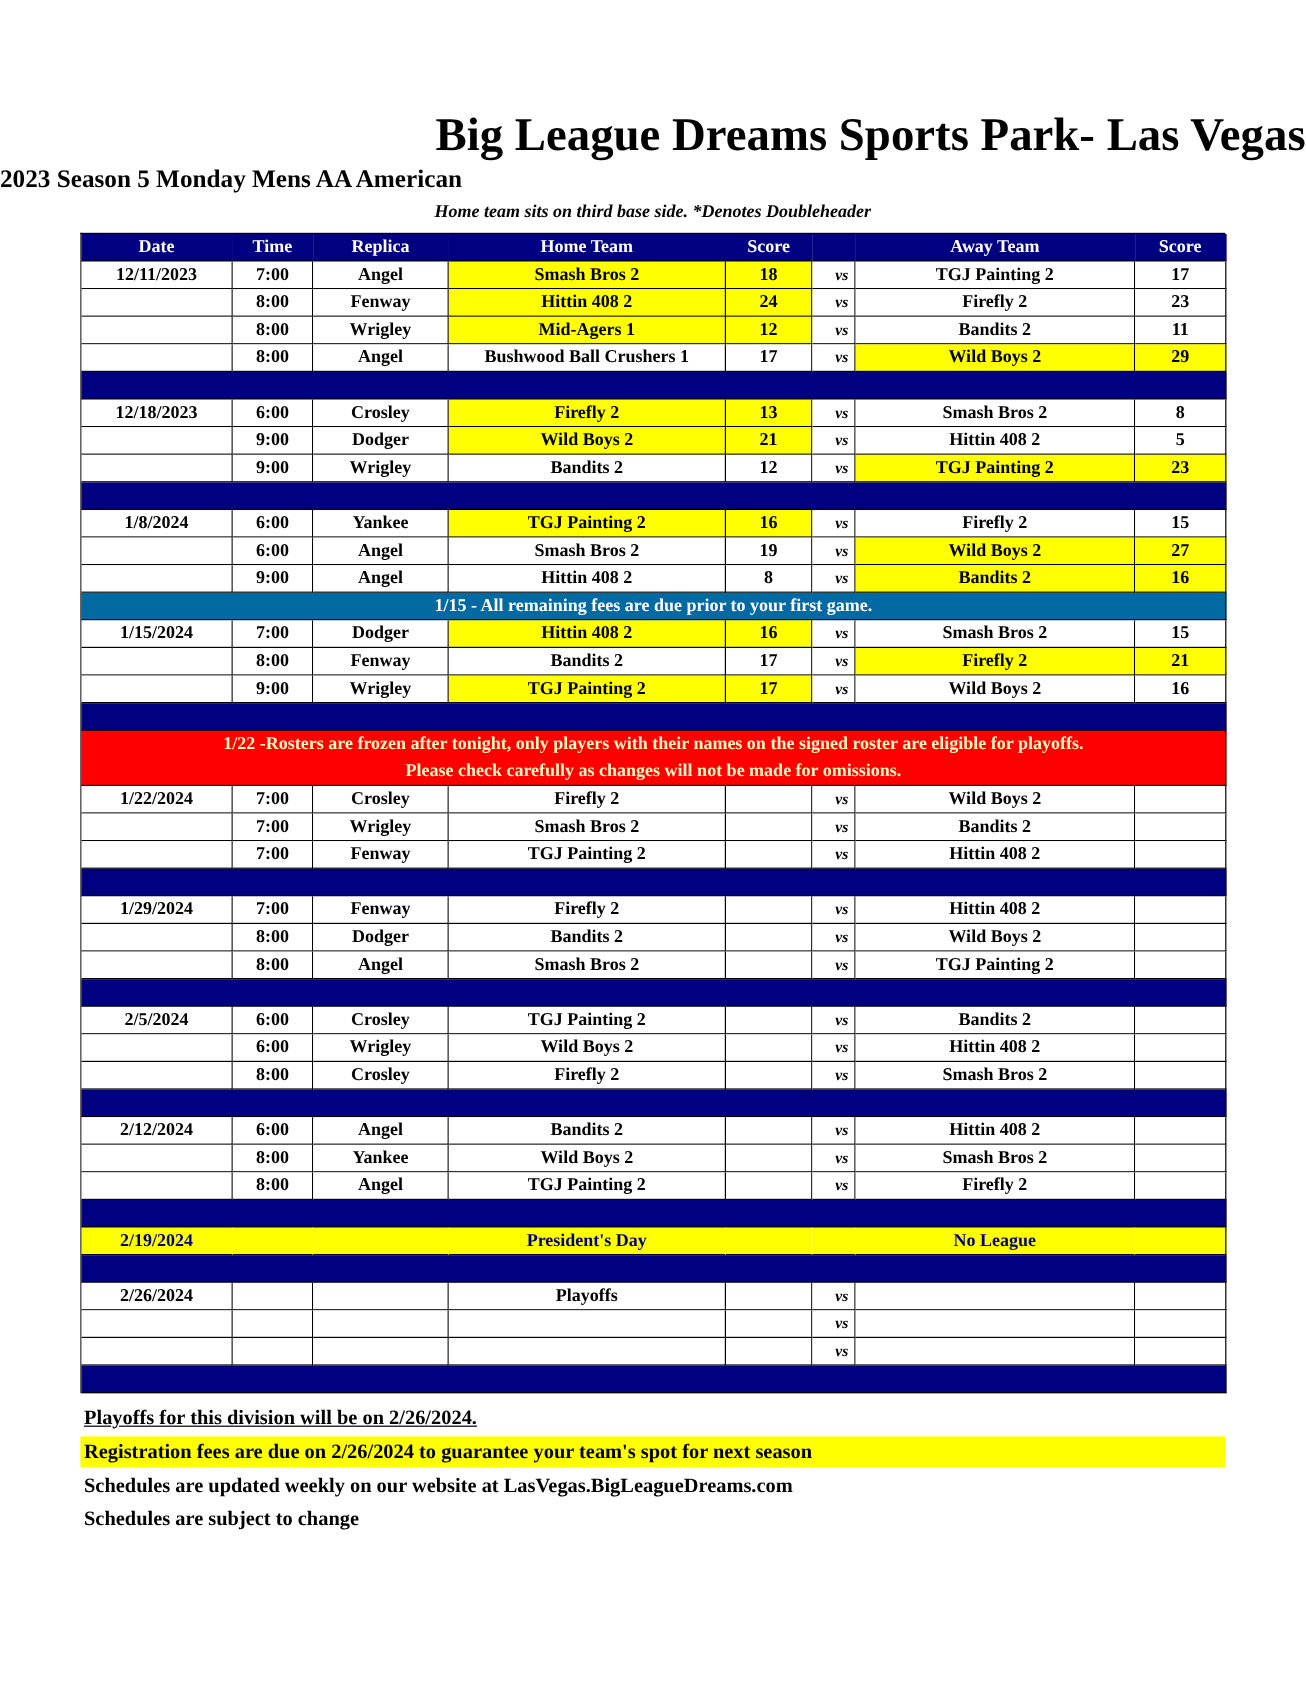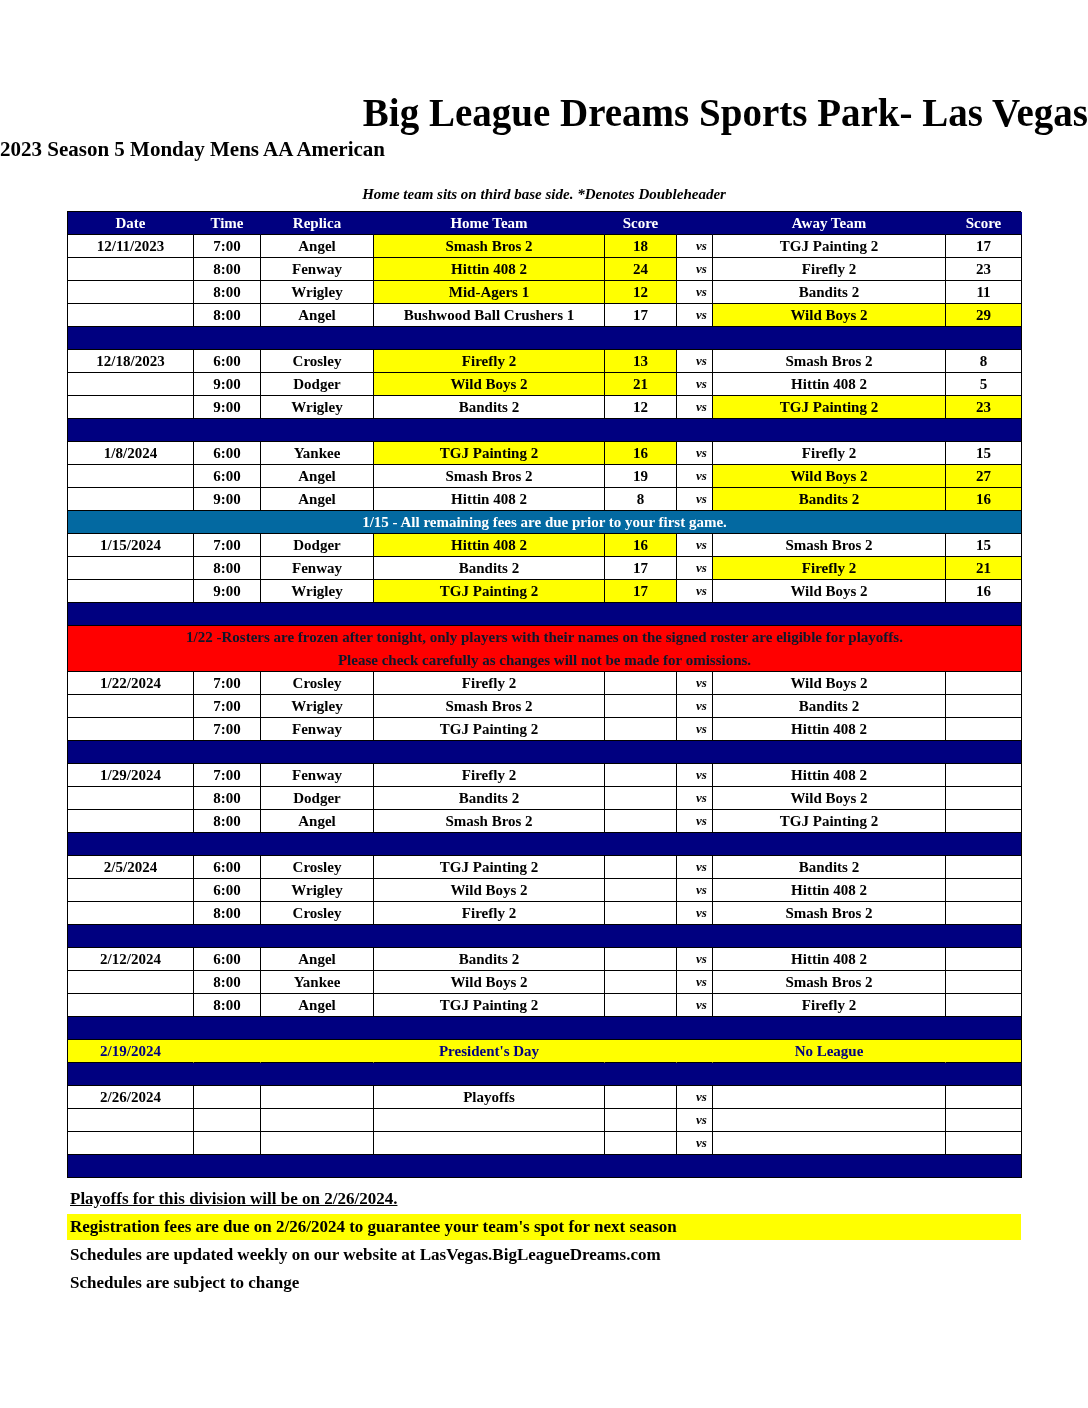--- a/index.html
+++ b/index.html
@@ -6,21 +6,21 @@
   html, body { background: #ffffff; }
   body {
     width: 1088px; height: 1408px;
     font-family: "Liberation Serif", serif;
     color: #000;
     position: relative;
   }
   .page { padding-top: 96px; }
   .title   { text-align: right; font-size: 39px; font-weight: bold; line-height: 34px; }
   .subtitle{ text-align: left; font-size: 21px; font-weight: bold; margin-top: 7px; }
-  .note    { text-align: center; font-size: 15px; font-weight: bold; font-style: italic; margin-top: 24px; }
+  .note    { text-align: center; font-size: 15px; font-weight: bold; font-style: italic; margin-top: 7px; }
 
   .grid {
     margin-left: 67px; margin-top: 8px;
     width: 954px;
     display: grid;
     grid-template-columns: 126px 67px 113px 231px 72px 36px 233px 76px;
     border-top: 1px solid #000;
     border-left: 1px solid #000;
   }
   .cell {
@@ -31,21 +31,21 @@
     font-weight: bold; font-size: 15px;
     white-space: nowrap; overflow: hidden;
     background: #fff;
   }
   .header { background: #000080; color: #fff; border-right-color: #000080; }
   .header:last-of-type { border-right-color: #000; }
   .hl { background: #FFFF00; }
   .vs { font-style: italic; font-size: 13px; padding-left: 14px; }
   .spacer { grid-column: 1 / -1; background: #000080; }
   .notice { grid-column: 1 / -1; background: #0369a1; color: #fff; font-size: 15px; }
-  .banner { grid-column: 1 / -1; background: #FF0000; color: #0f172a; height: 46px; line-height: 23px; }
+  .banner { grid-column: 1 / -1; background: #FF0000; color: #fef9c3; height: 46px; line-height: 23px; }
   .banner-line { height: 23px; }
   .special { background: #FFFF00; color: #000080; border-right-color: #FFFF00; }
   .special-last { border-right-color: #000; }
 
   .footer { margin-left: 67px; width: 954px; margin-top: 8px; font-weight: bold; font-size: 17px; }
   .footer-line { line-height: 26px; margin-top: 2px; padding-left: 3px; }
   .underline { text-decoration: underline; }
   .yellow-bar { background: #FFFF00; }
 </style>
 </head>

